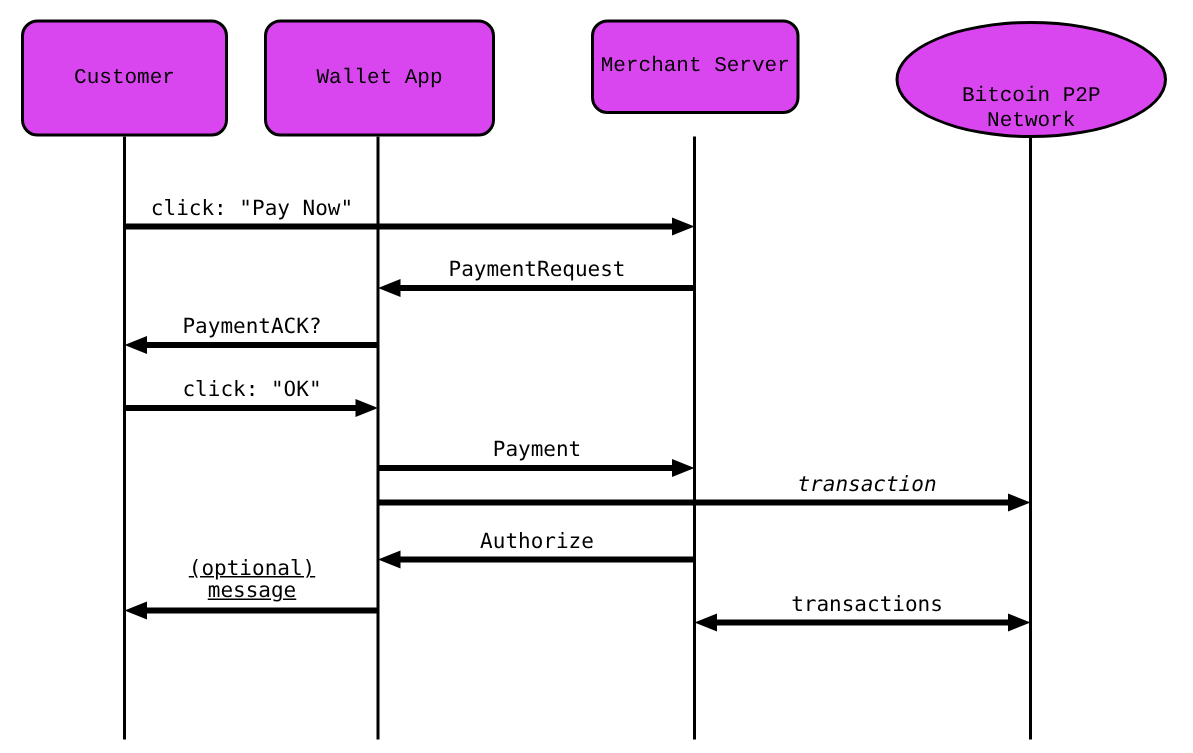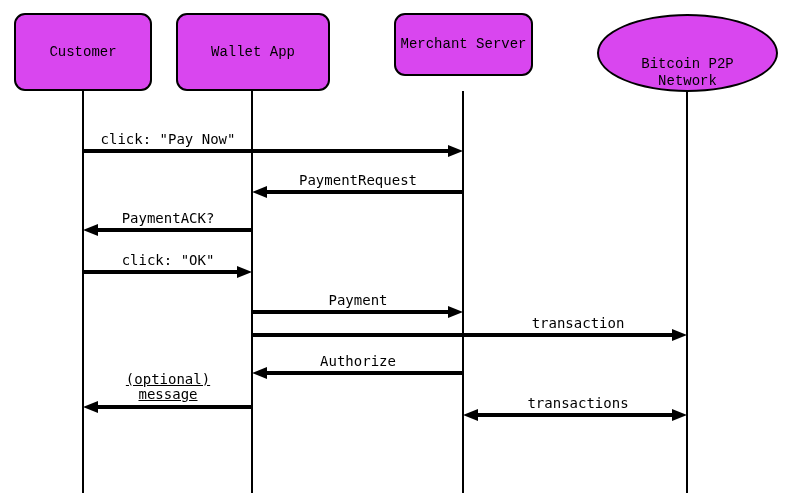--- a/index.html
+++ b/index.html
@@ -104,21 +104,21 @@
     <div class="ah r" style="left:237px; top:266px;"></div>
   </div>
 
   <div>
     <div class="mlabel" style="left:358px; top:293px;">Payment</div>
     <div class="mline" style="left:252px; top:310px; width:198px;"></div>
     <div class="ah r" style="left:448px; top:306px;"></div>
   </div>
 
   <div>
-    <div class="mlabel" style="left:578px; top:316px;">transaction</div>
+    <div class="mlabel" style="left:578px; top:316px;font-style:italic;">transaction</div>
     <div class="mline" style="left:252px; top:333px; width:422px;"></div>
     <div class="ah r" style="left:672px; top:329px;"></div>
   </div>
 
   <div>
     <div class="mlabel" style="left:358px; top:354px;">Authorize</div>
     <div class="ah l" style="left:252px; top:367px;"></div>
     <div class="mline" style="left:265px; top:371px; width:198px;"></div>
   </div>
 

